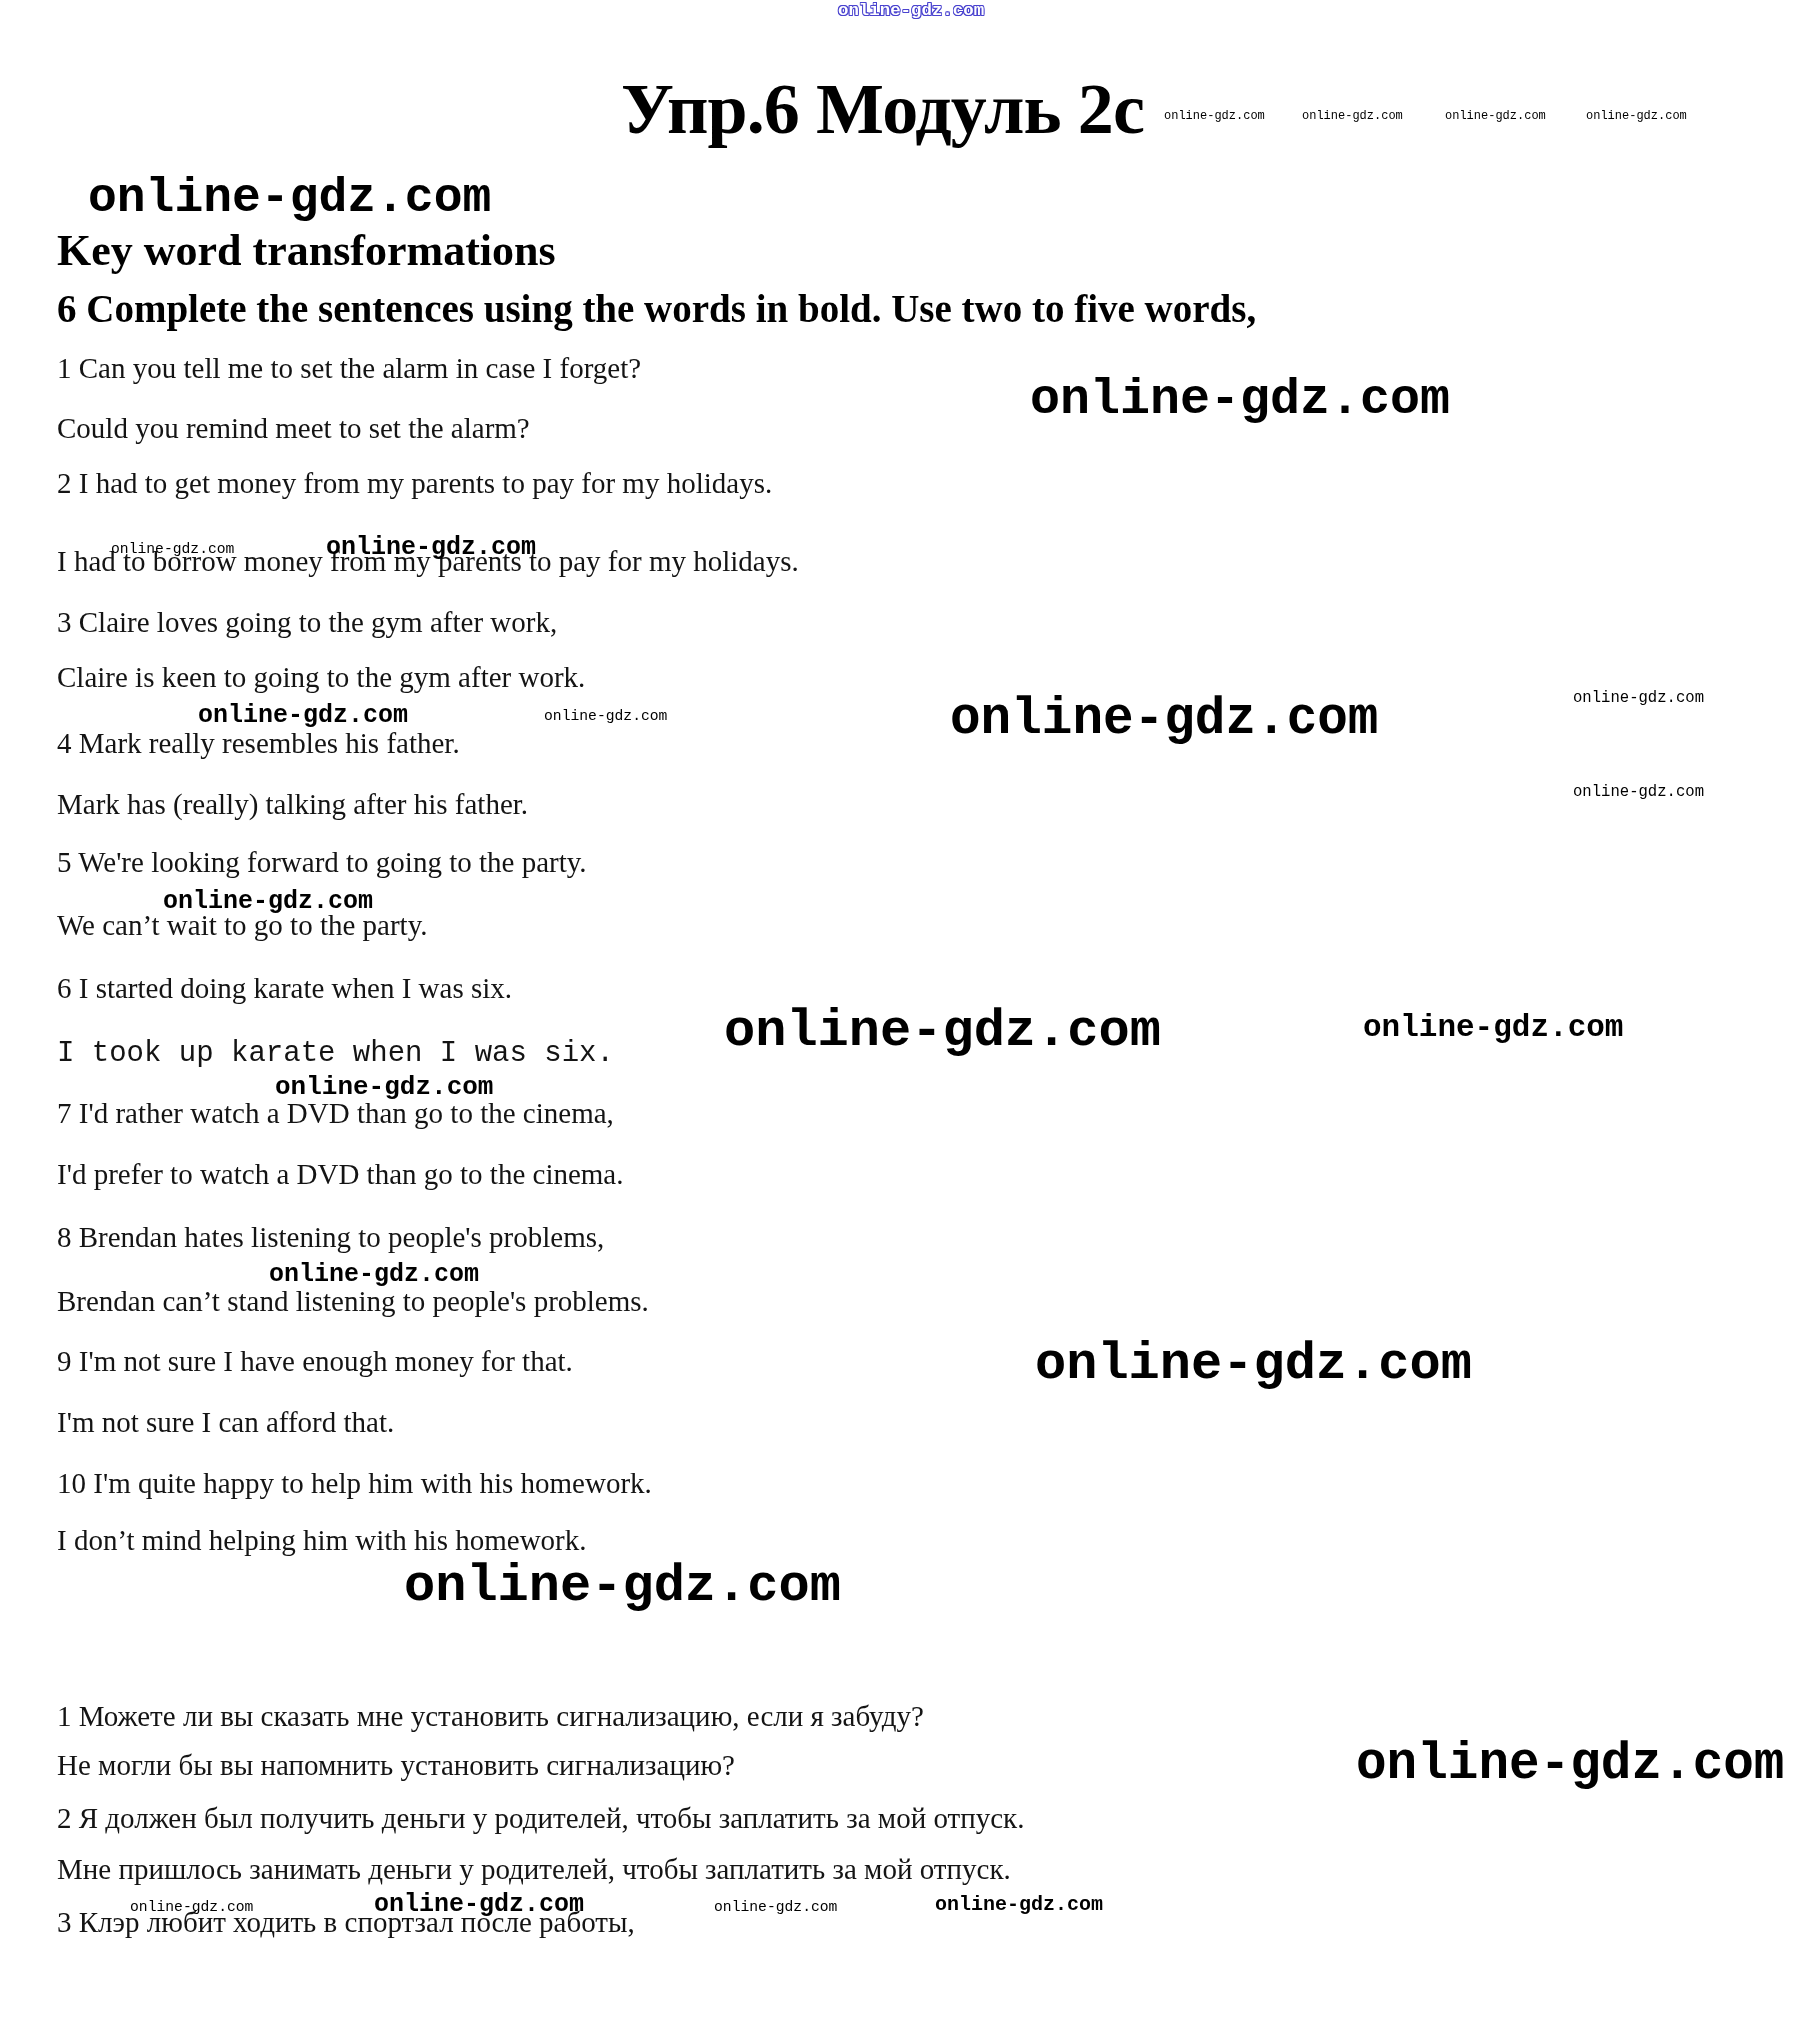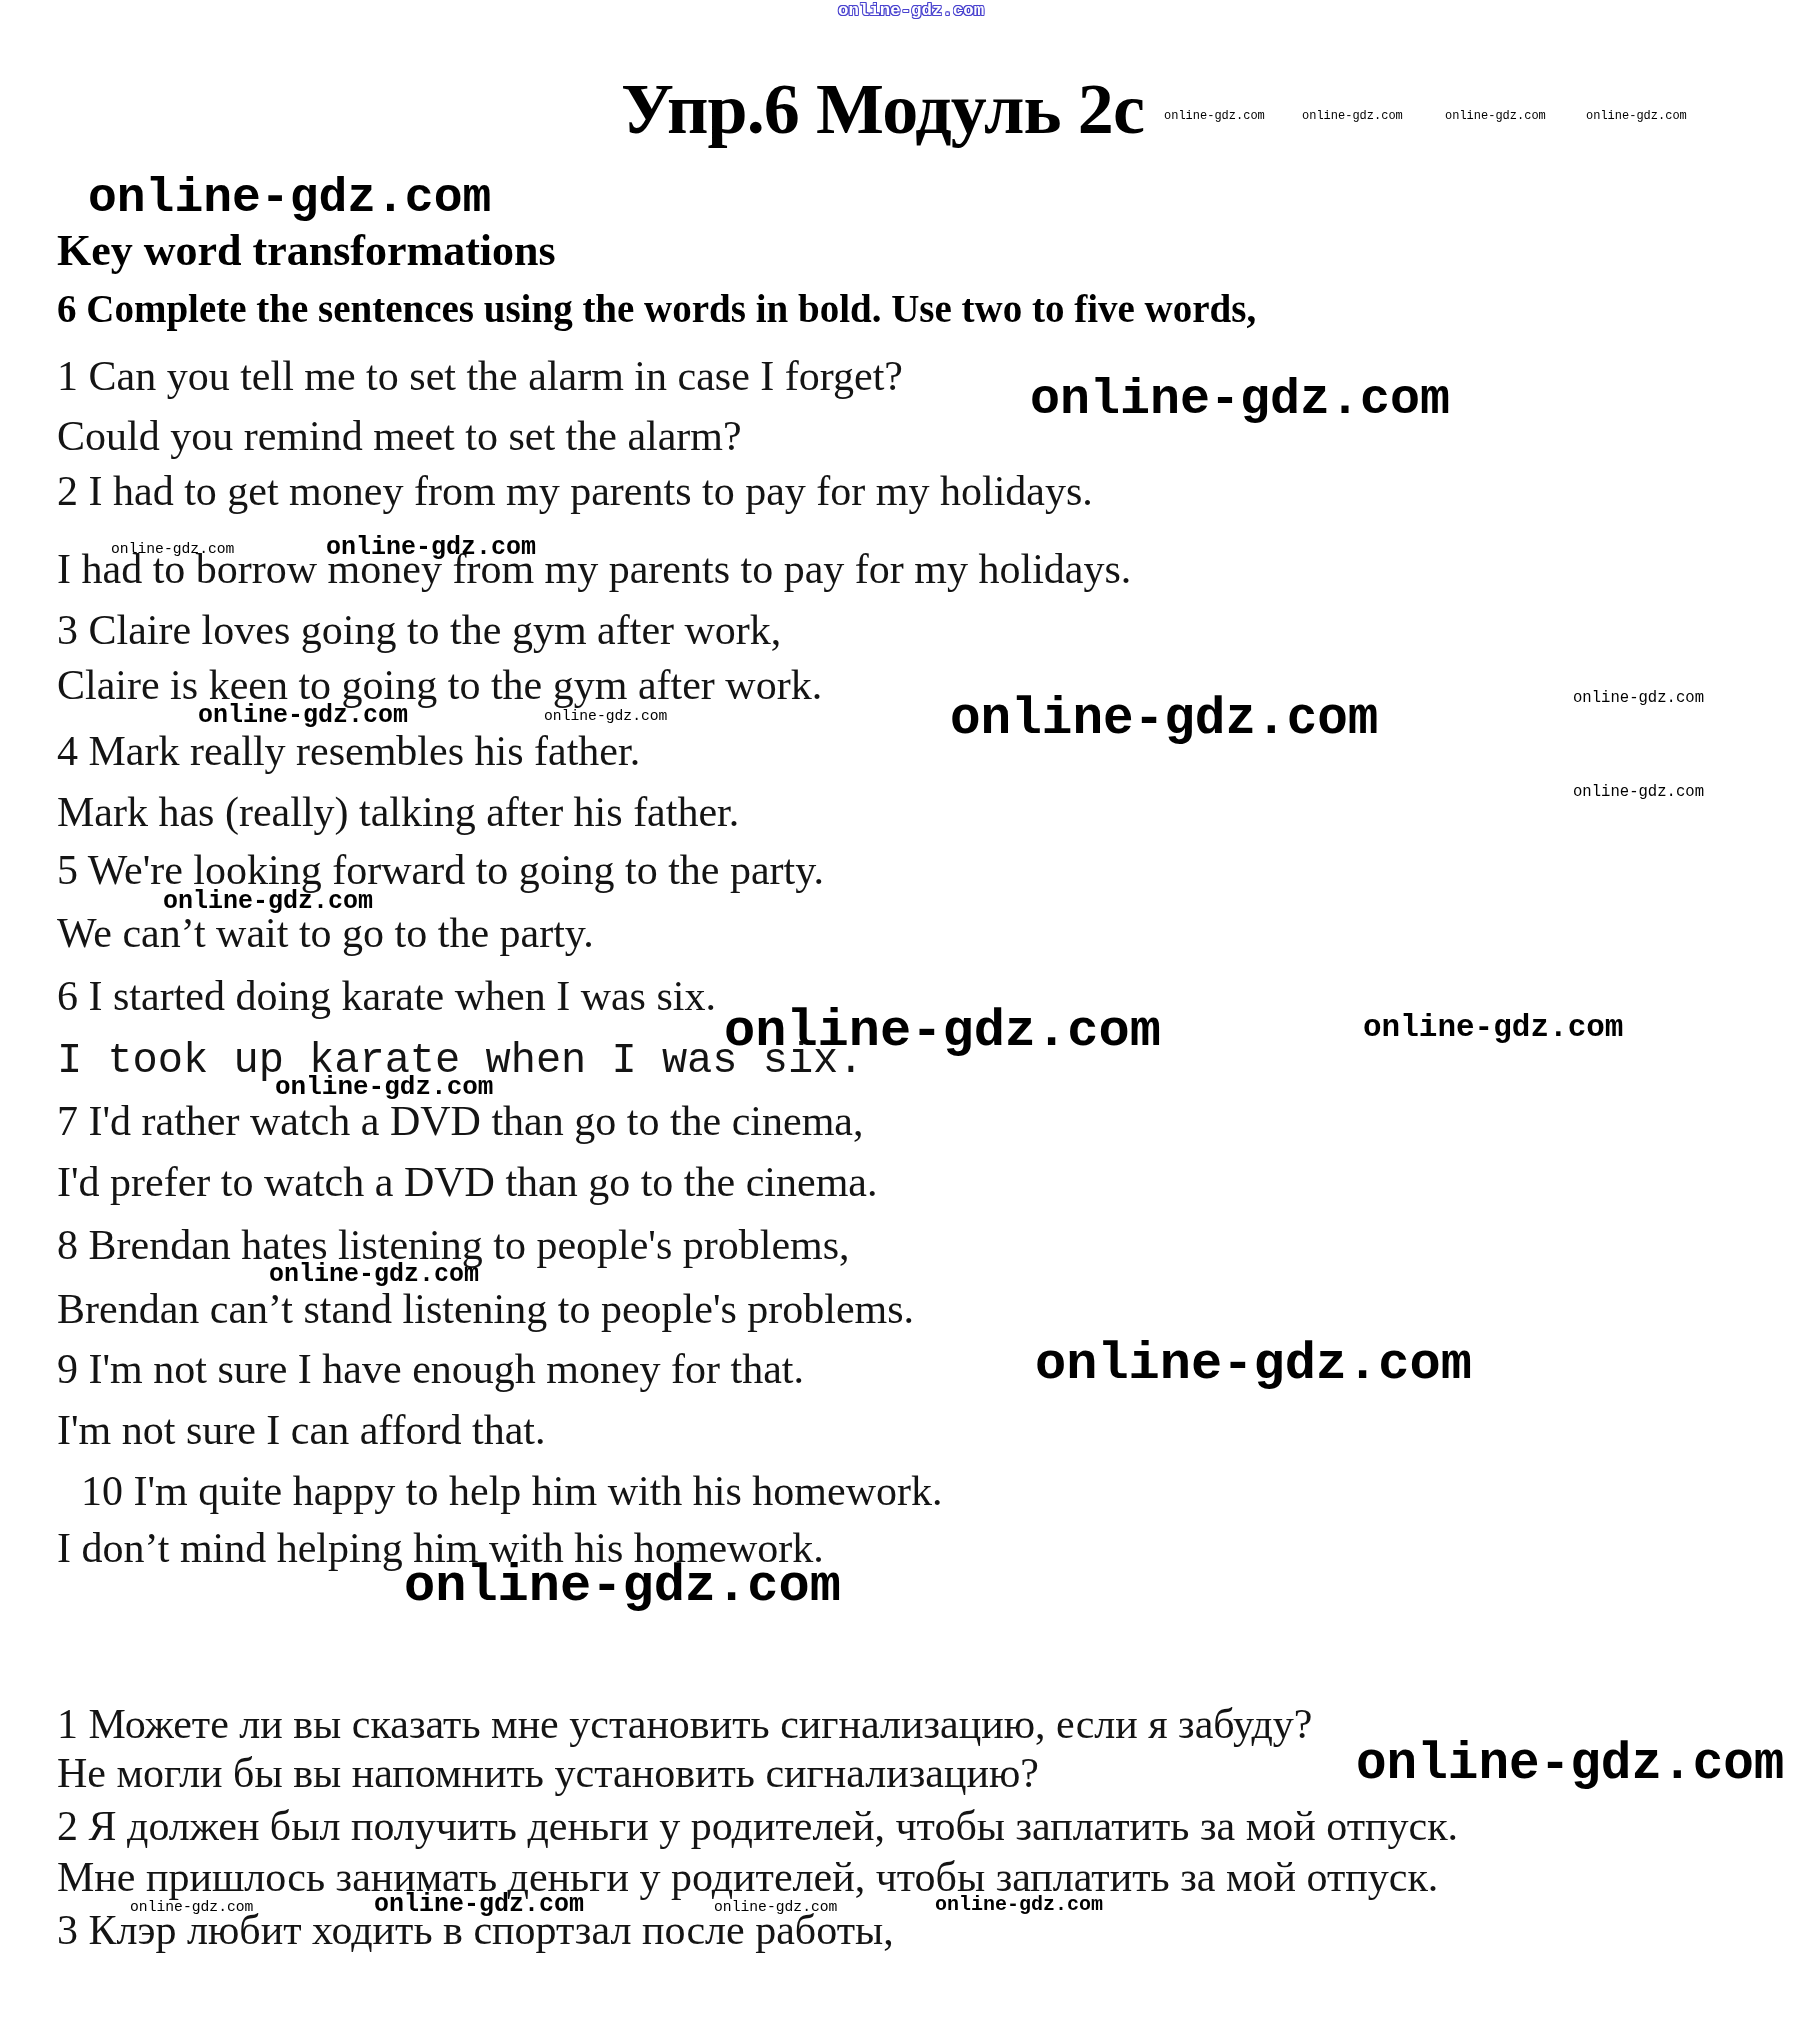--- a/index.html
+++ b/index.html
@@ -8,21 +8,21 @@
     width: 1801px;
     height: 2037px;
     background: #ffffff;
     overflow: hidden;
     font-family: "Liberation Serif", serif;
   }
   .line {
     position: absolute;
     white-space: nowrap;
     font-family: "Liberation Serif", serif;
-    font-size: 42px;
+    font-size: 29px;
     line-height: 1.15;
     color: #141414;
     letter-spacing: 0px;
   }
   .bold { font-weight: 700; color: #000; }
   .title {
     position: absolute;
     white-space: nowrap;
     font-family: "Liberation Serif", serif;
     font-weight: 700;
@@ -81,21 +81,21 @@
   <div class="line" style="left:57px; top:846px;">5 We're looking forward to going to the party.</div>
   <div class="line" style="left:57px; top:909px;">We can’t wait to go to the party.</div>
   <div class="line" style="left:57px; top:972px;">6 I started doing karate when I was six.</div>
   <div class="line" style="left:57px; top:1037px;font-family:Liberation Mono, monospace;">I took up karate when I was six.</div>
   <div class="line" style="left:57px; top:1097px;">7 I'd rather watch a DVD than go to the cinema,</div>
   <div class="line" style="left:57px; top:1158px;">I'd prefer to watch a DVD than go to the cinema.</div>
   <div class="line" style="left:57px; top:1221px;">8 Brendan hates listening to people's problems,</div>
   <div class="line" style="left:57px; top:1285px;">Brendan can’t stand listening to people's problems.</div>
   <div class="line" style="left:57px; top:1345px;">9 I'm not sure I have enough money for that.</div>
   <div class="line" style="left:57px; top:1406px;">I'm not sure I can afford that.</div>
-  <div class="line" style="left:57px; top:1467px;margin-left:24px;">10 I'm quite happy to help him with his homework.</div>
+  <div class="line" style="left:57px; top:1467px;">10 I'm quite happy to help him with his homework.</div>
   <div class="line" style="left:57px; top:1524px;">I don’t mind helping him with his homework.</div>
 
   <span class="wm w600" style="left:1030px; top:375px; font-size:50px;">online-gdz.com</span>
   <span class="wm w400" style="left:111px; top:542px; font-size:14.7px;">online-gdz.com</span>
   <span class="wm w700" style="left:326px; top:535px; font-size:25px;">online-gdz.com</span>
   <span class="wm w700" style="left:198px; top:703px; font-size:25px;">online-gdz.com</span>
   <span class="wm w400" style="left:544px; top:709px; font-size:14.7px;">online-gdz.com</span>
   <span class="wm w600" style="left:950px; top:694px; font-size:51px;">online-gdz.com</span>
   <span class="wm w400" style="left:1573px; top:691px; font-size:15.6px;">online-gdz.com</span>
   <span class="wm w400" style="left:1573px; top:785px; font-size:15.6px;">online-gdz.com</span>

